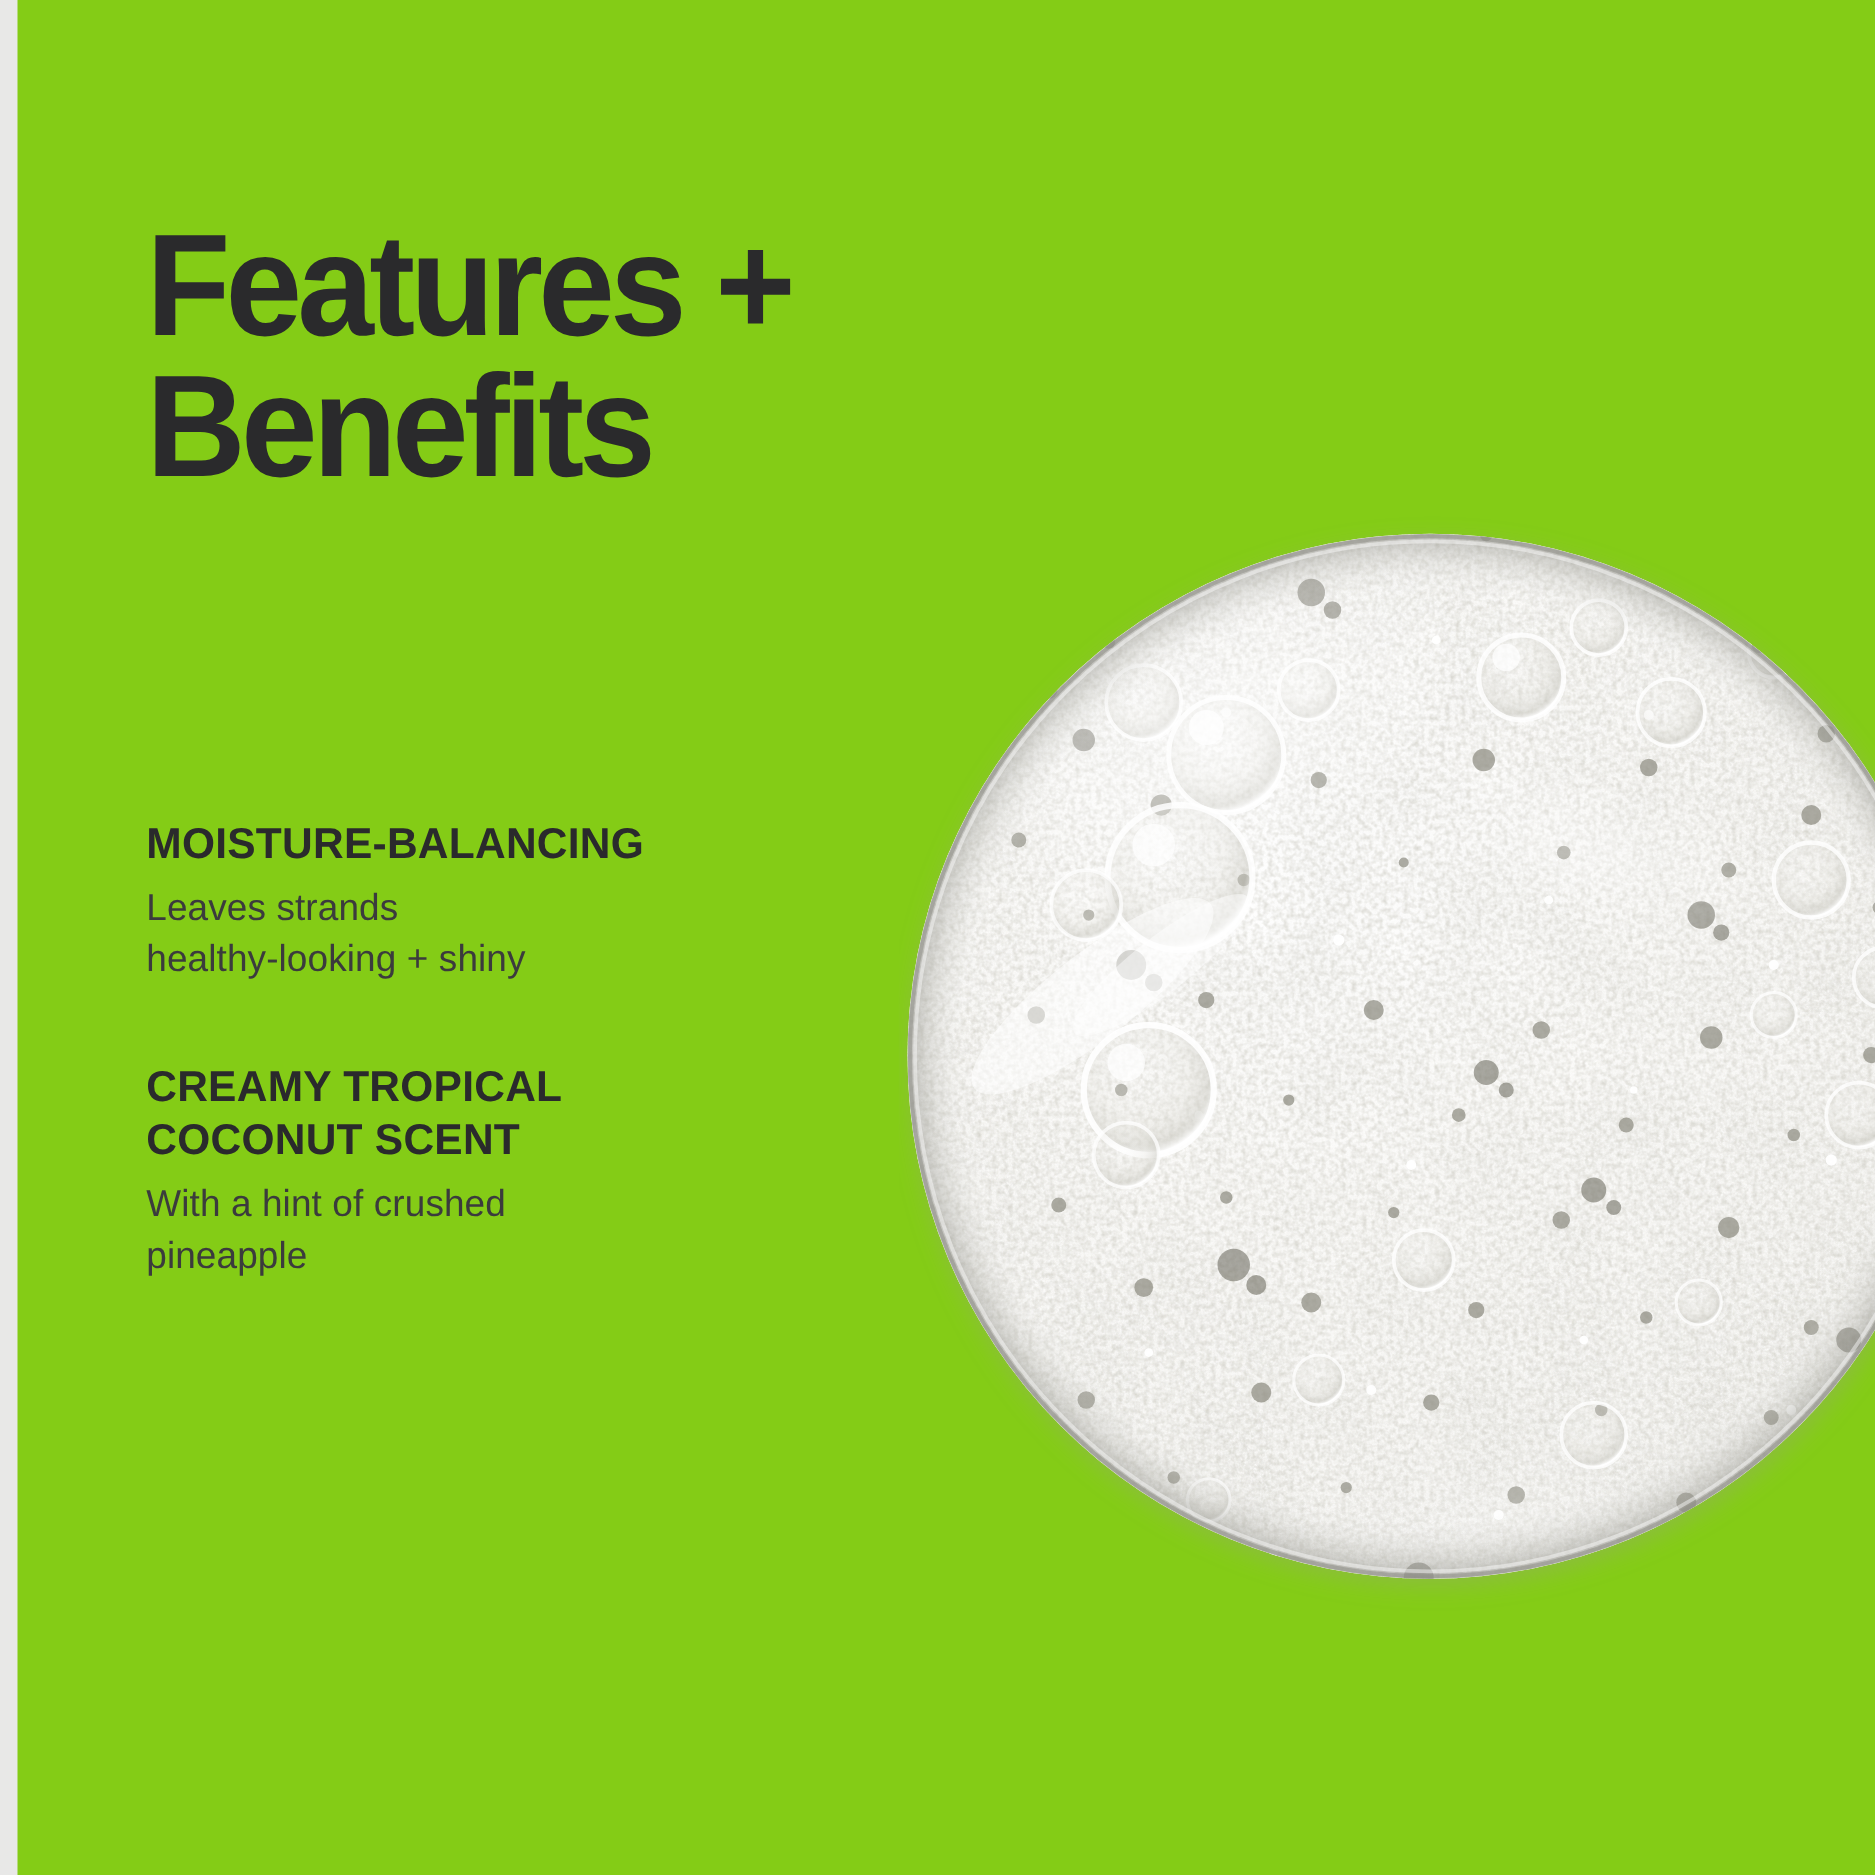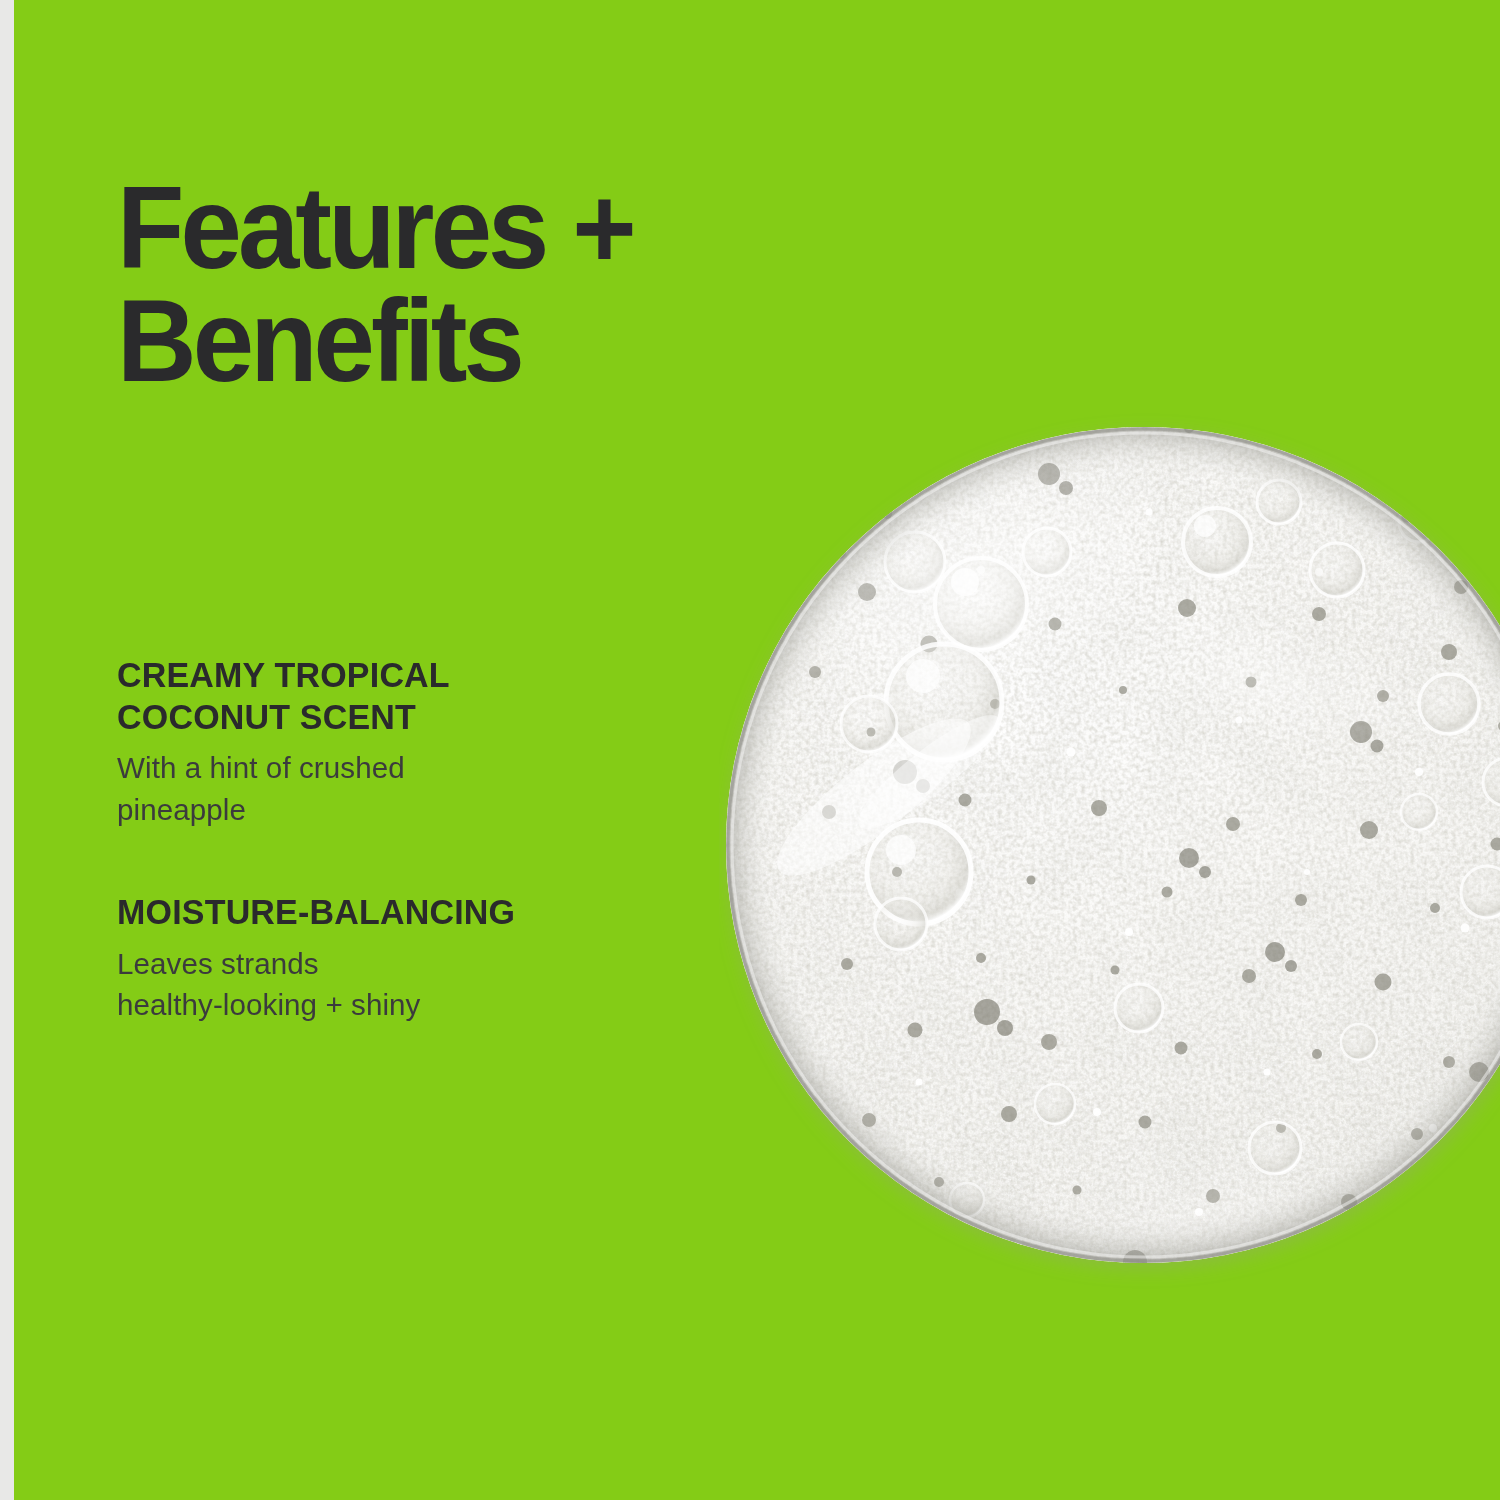--- a/index.html
+++ b/index.html
@@ -352,28 +352,28 @@
 
   <div id="content">
 
     <h1 id="page-title">Features +
 Benefits</h1>
 
     <ul id="feature-list">
 
 
       <li class="feature-item">
+        <div class="feature-heading">MOISTURE-BALANCING</div>
+        <div class="feature-body">Leaves strands
+healthy-looking + shiny</div>
+      </li>
+
+      <li class="feature-item">
         <div class="feature-heading">CREAMY TROPICAL
 COCONUT SCENT</div>
         <div class="feature-body">With a hint of crushed
 pineapple</div>
       </li>
 
-      <li class="feature-item">
-        <div class="feature-heading">MOISTURE-BALANCING</div>
-        <div class="feature-body">Leaves strands
-healthy-looking + shiny</div>
-      </li>
-
     </ul>
   </div>
 
 </div>
 
 </body></html>

